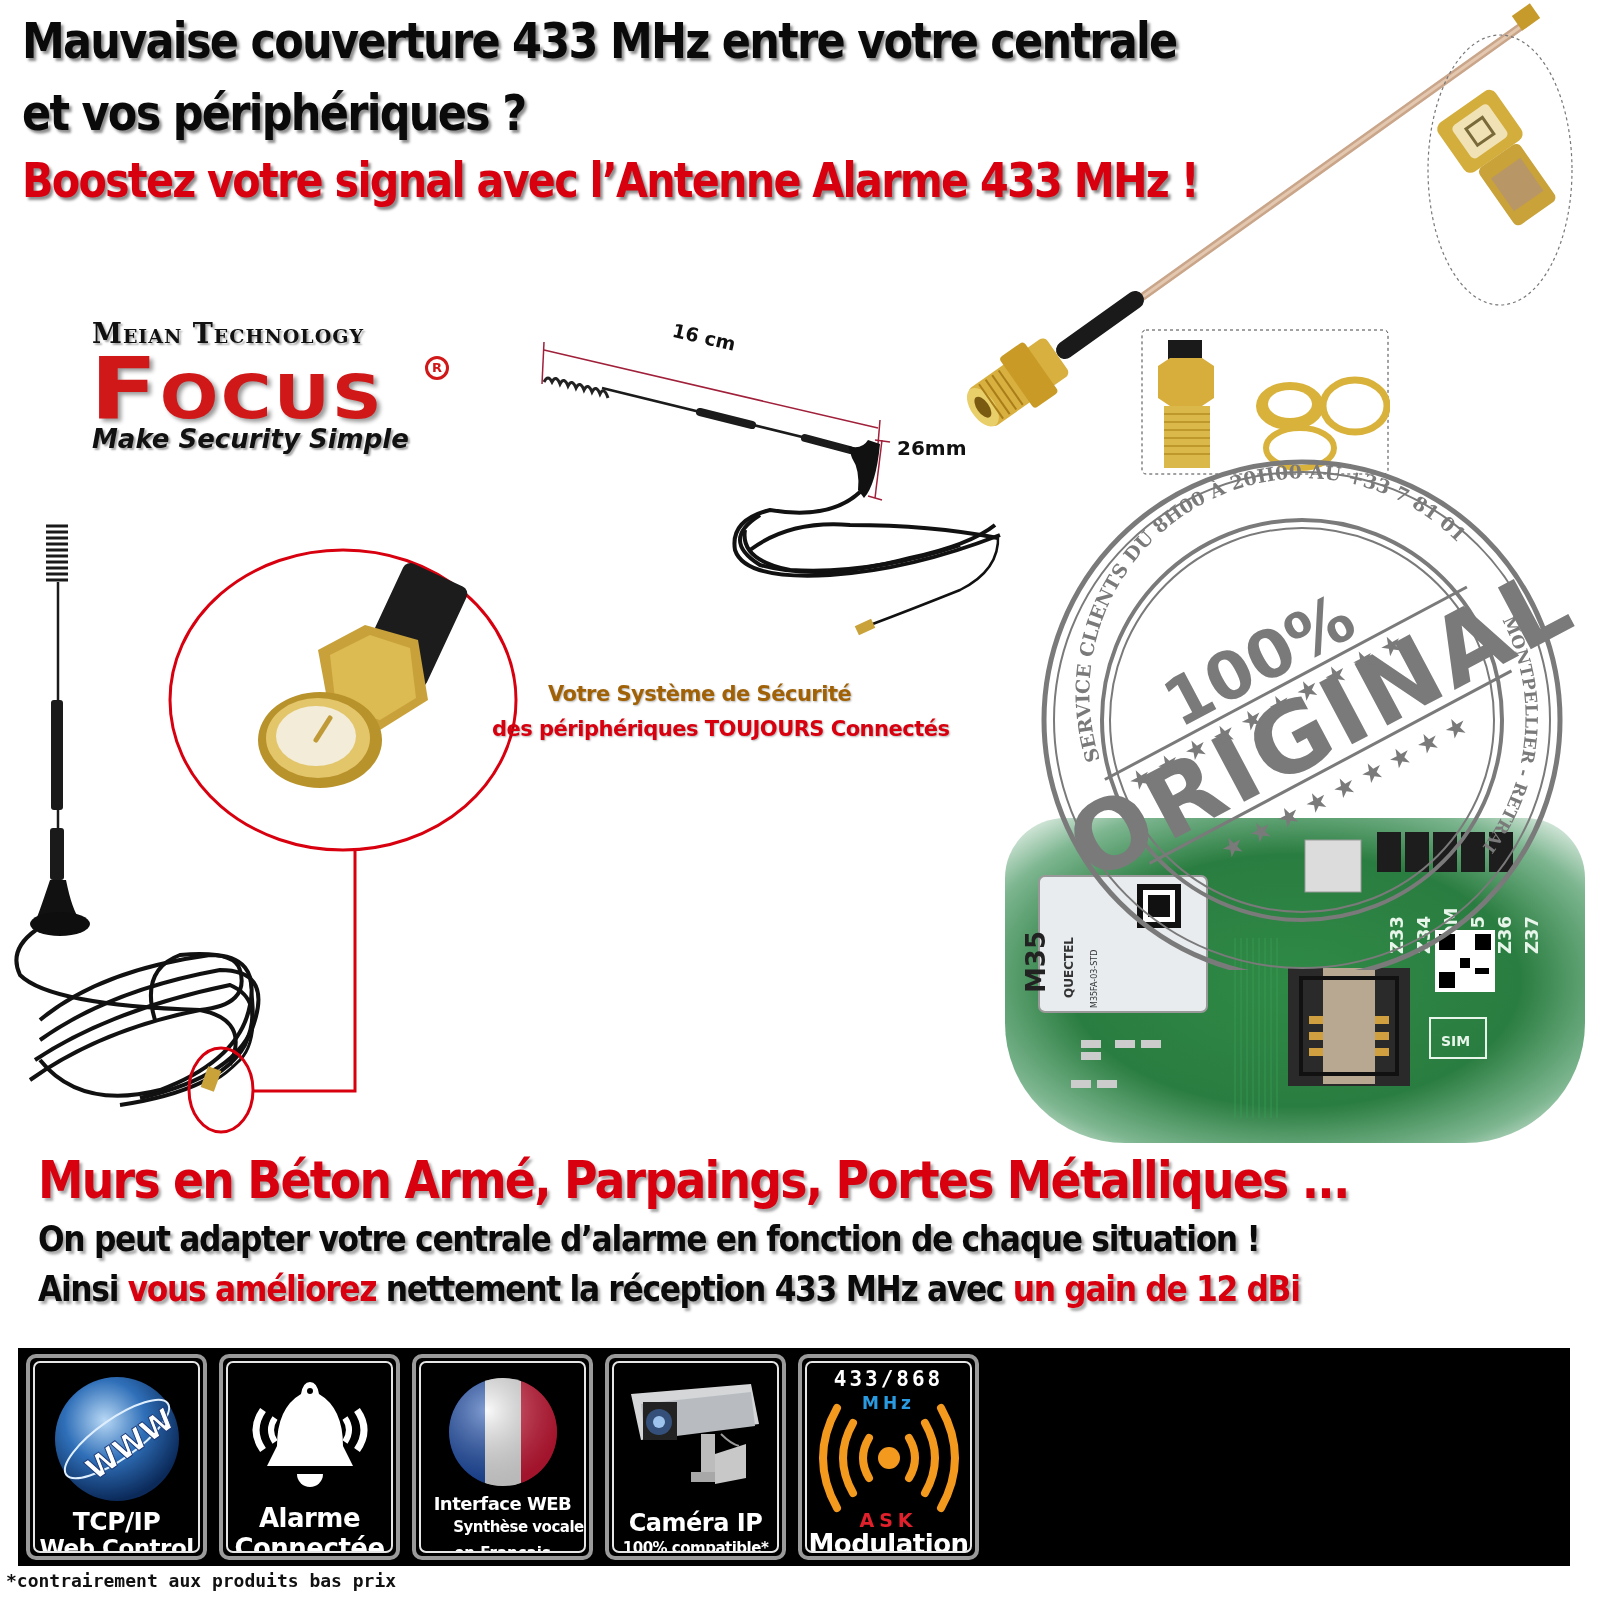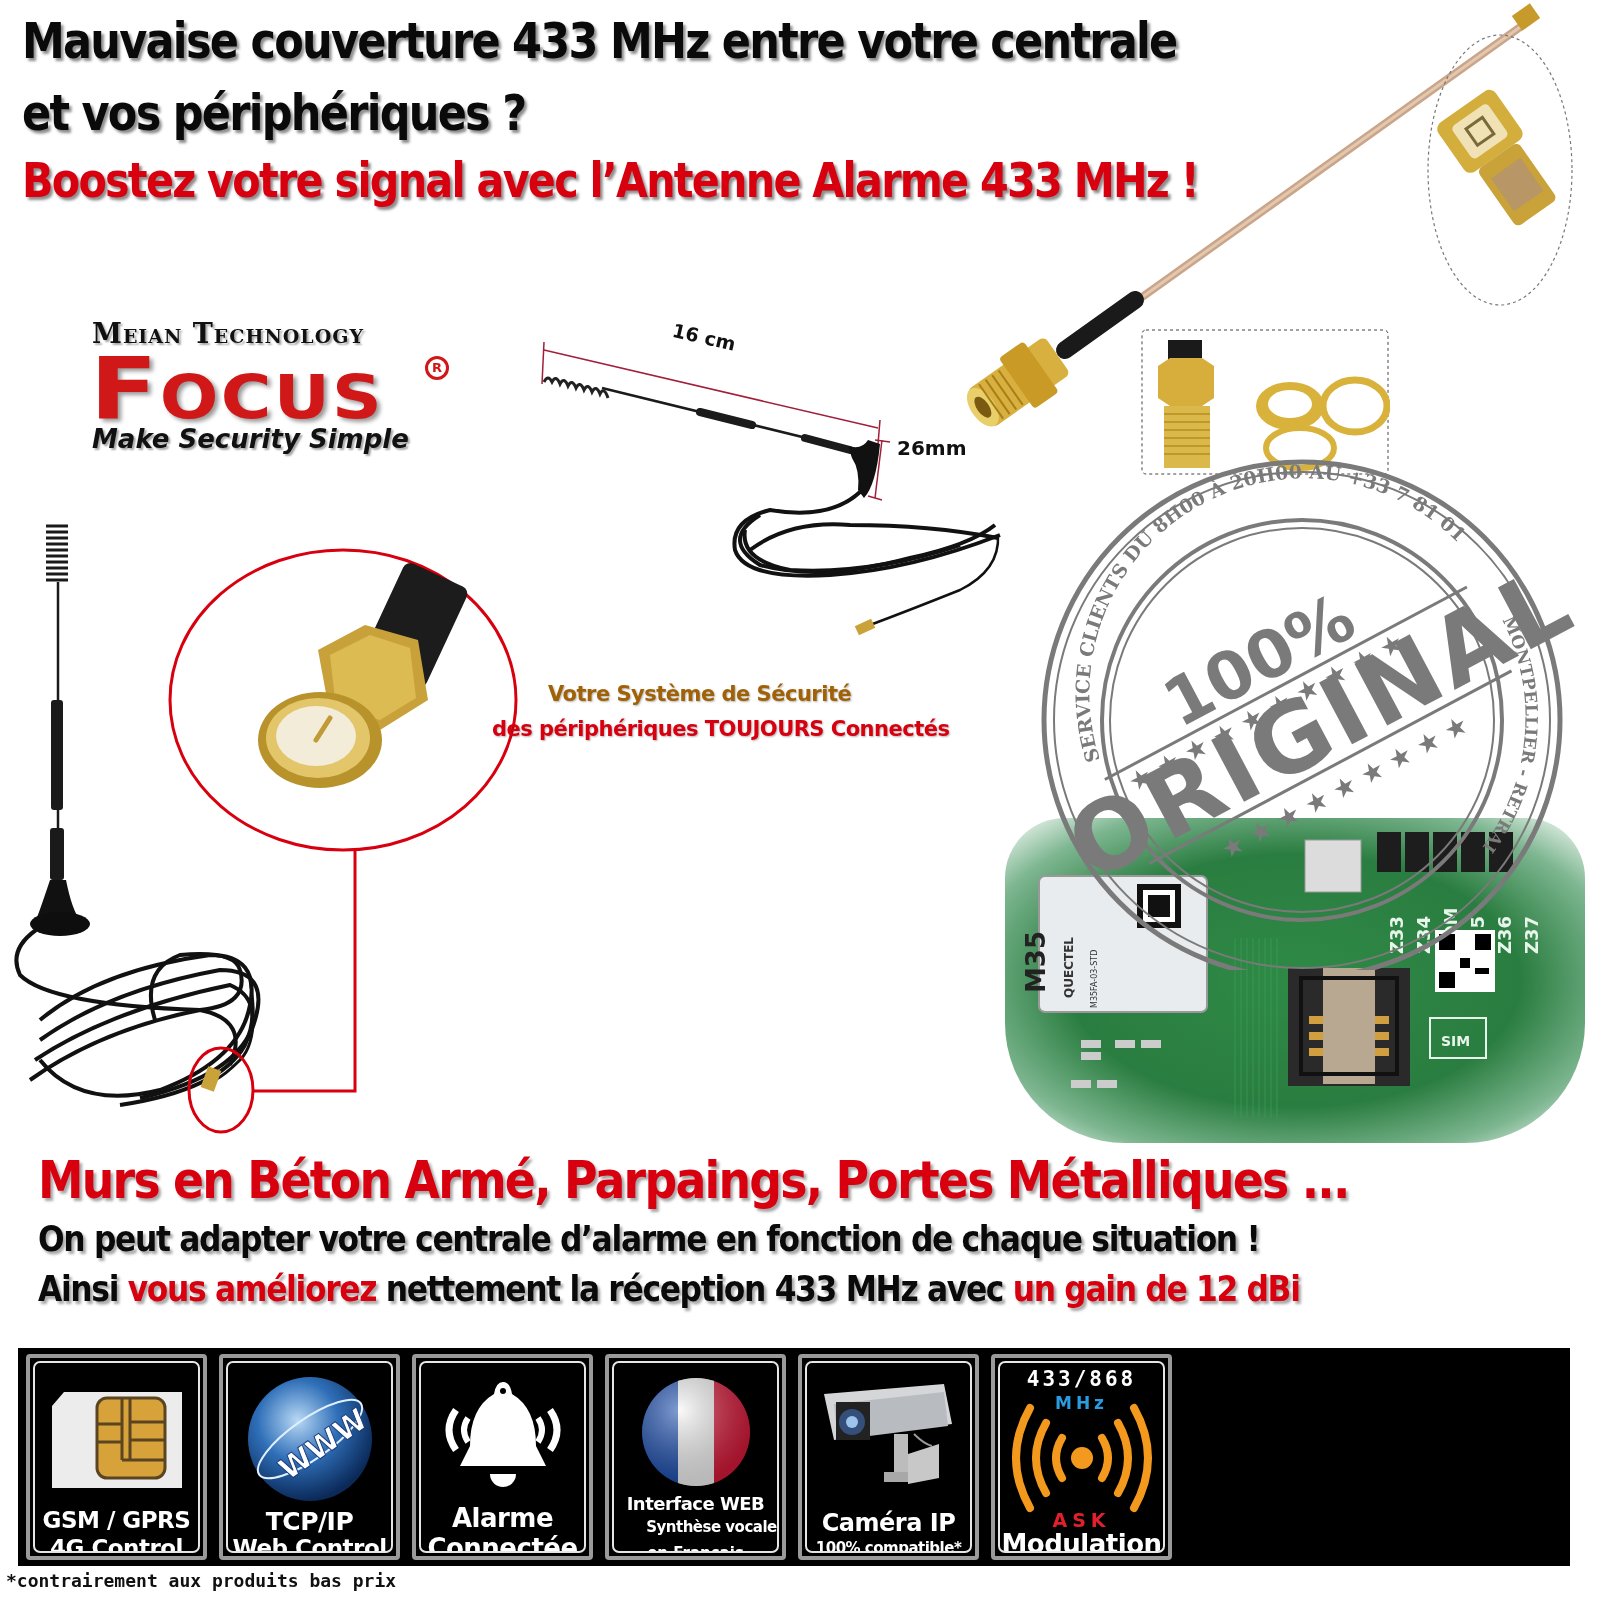--- a/index.html
+++ b/index.html
@@ -39,21 +39,21 @@
     background: radial-gradient(ellipse at 50% 50%, #2f8a46 0%, #2a7d40 55%, #7db690 80%, #ffffff 100%); }
 
   
   .b-red { position:absolute; left: 38px; top: 1150px; font-size: 52px; font-weight: bold; color:#d8000f; white-space:nowrap; letter-spacing:-2px; text-shadow: 3px 3px 3px rgba(0,0,0,0.35); transform: scaleX(0.88); transform-origin:left center; font-family:"DejaVu Sans", sans-serif;}
   .b-black1 { position:absolute; left: 38px; top: 1218px; font-size: 36px; font-weight: bold; color:#0a0a0a; white-space:nowrap; letter-spacing:-1.5px; text-shadow: 3px 3px 3px rgba(0,0,0,0.35); transform: scaleX(0.87); transform-origin:left center; font-family:"DejaVu Sans", sans-serif;}
   .b-black2 { position:absolute; left: 38px; top: 1268px; font-size: 36px; font-weight: bold; color:#0a0a0a; white-space:nowrap; letter-spacing:-1.5px; text-shadow: 3px 3px 3px rgba(0,0,0,0.35); transform: scaleX(0.87); transform-origin:left center; font-family:"DejaVu Sans", sans-serif;}
   .red { color:#d8000f; }
 
   
   .features { position:absolute; left: 18px; top: 1348px; width: 1552px; height: 218px; background: #000; display:flex; gap: 12px; padding: 6px 8px; }
-  .tile { position: relative; width: 181px; height: 206px; border: 4px solid #9a9a9a; border-radius: 4px; padding: 3px; }
+  .tile { position: relative; width: 181px; height: 206px; border: 4px solid #9a9a9a; border-radius: 10px; padding: 3px; }
   .tile-inner { position:absolute; inset: 3px; border: 2px solid #e6e6e6; border-radius: 7px; background:#000; overflow:hidden; }
   .tile-icon { position:absolute; left: 0; right: 0; top: 6px; height: 140px; display:flex; align-items:center; justify-content:center; }
   .tile-l1 { position:absolute; left:0; right:0; text-align:center; color:#fff; font-weight:bold; font-family:"DejaVu Sans", sans-serif; white-space:nowrap; letter-spacing:-0.5px; }
   .tile-l2 { position:absolute; left:0; right:0; text-align:center; color:#fff; font-weight:bold; font-family:"DejaVu Sans", sans-serif; white-space:nowrap; letter-spacing:-0.5px; }
   .tile-l3 { position:absolute; left:0; right:0; text-align:center; color:#fff; font-weight:bold; font-family:"DejaVu Sans", sans-serif; white-space:nowrap; }
 
   .footnote { position:absolute; left: 6px; top: 1570px; font-family:"DejaVu Sans Mono", monospace; font-weight:bold; font-size: 18px; color:#111; letter-spacing: 0px; }
 </style>
 </head>
 <body>
@@ -285,41 +285,20 @@
   </g>
 </svg>
 
 <div class="b-red">Murs en Béton Armé, Parpaings, Portes Métalliques ...</div>
 <div class="b-black1">On peut adapter votre centrale d’alarme en fonction de chaque situation !</div>
 <div class="b-black2"><span>Ainsi </span><span class="red">vous améliorez</span><span> nettement la réception 433 MHz avec </span><span class="red">un gain de 12 dBi</span></div>
 
 <div class="features">
 
 
-  <div class="tile">
-    <div class="tile-inner">
-      <div class="tile-icon">
-        <svg width="150" height="110" viewBox="0 0 150 110">
-          <path d="M22 8 L140 8 L140 104 L10 104 L10 22 Z" fill="#ececec"></path>
-          <rect x="55" y="14" width="68" height="80" rx="10" fill="#d7a23a" stroke="#5a4520" stroke-width="3"></rect>
-          <g stroke="#5a4520" stroke-width="3">
-            <line x1="55" y1="40" x2="80" y2="40"></line>
-              <line x1="55" y1="58" x2="80" y2="58"></line>
-            <line x1="80" y1="14" x2="80" y2="76"></line>
-              <line x1="80" y1="76" x2="123" y2="76"></line>
-            <line x1="88" y1="14" x2="88" y2="76"></line>
-              <line x1="88" y1="38" x2="123" y2="38"></line>
-              <line x1="88" y1="56" x2="123" y2="56"></line>
-          </g>
-        </svg>
-      </div>
-      <div class="tile-l1" style="top:144px;font-size:23px;">GSM / GPRS</div>
-      <div class="tile-l2" style="top:172px;font-size:23px;">4G Control</div>
-    </div>
-  </div>
 
   <div class="tile">
     <div class="tile-inner">
       <div class="tile-icon">
         <svg width="140" height="140" viewBox="0 0 140 140">
           <defs>
             <radialGradient id="gl" cx="40%" cy="35%" r="65%">
               <stop offset="0" stop-color="#b8d8f5"></stop>
                 <stop offset="0.5" stop-color="#2f6fb8"></stop>
                 <stop offset="1" stop-color="#0b2a5a"></stop>

